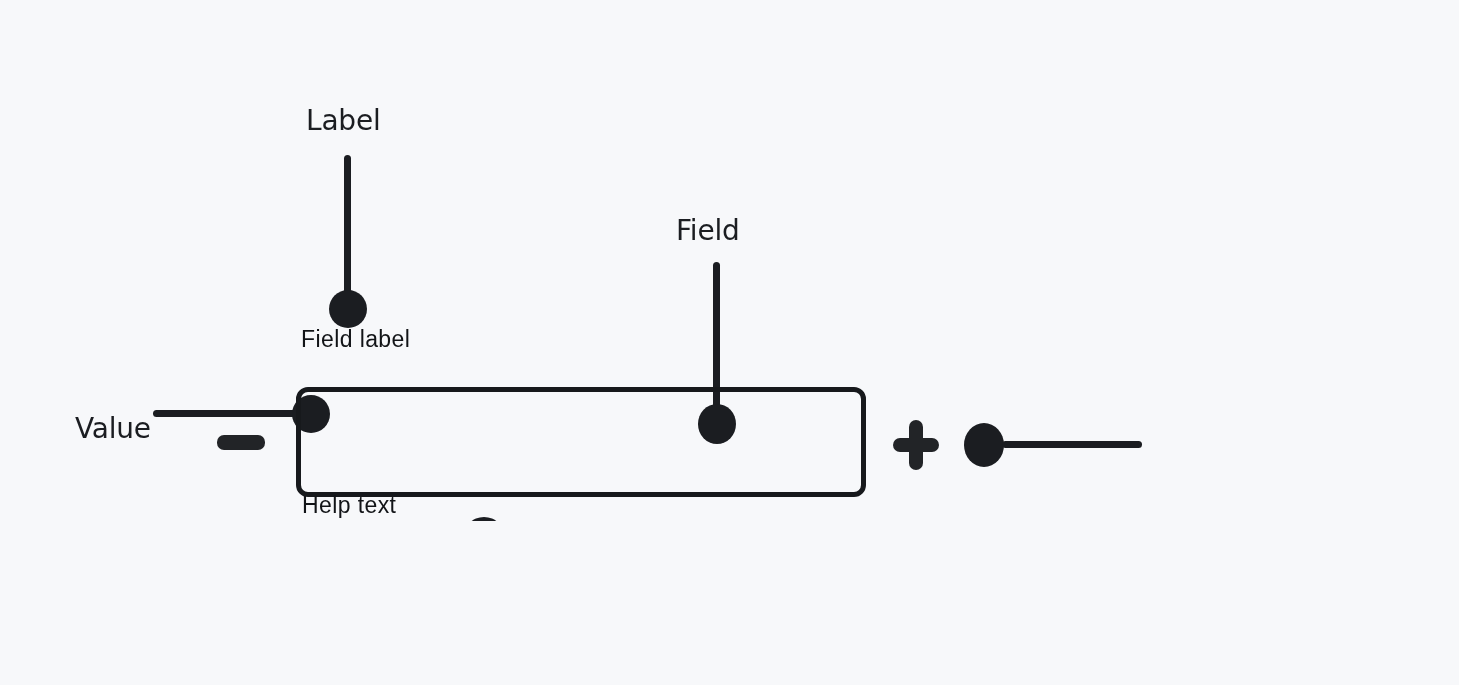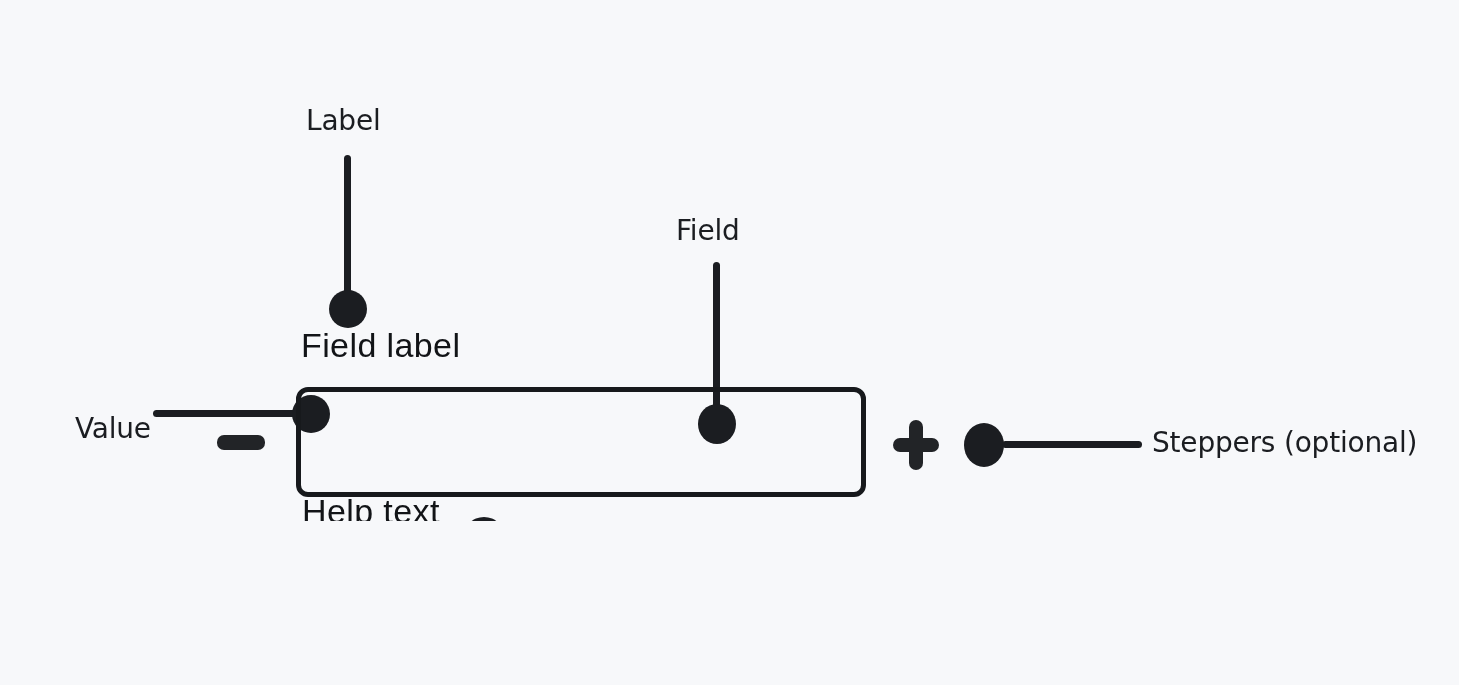--- a/index.html
+++ b/index.html
@@ -26,21 +26,21 @@
     font-size:28px;
     line-height:1;
     color:var(--ink);
     white-space:nowrap;
     letter-spacing:-0.2px;
   }
   
   .comp-text{
     position:absolute;
     font-family:"Liberation Sans",sans-serif;
-    font-size:34px;
+    font-size:23px;
     line-height:1;
     color:#121417;
     white-space:nowrap;
     letter-spacing:0.4px;
   }
   .callout-line{
     position:absolute;
     background:var(--ink);
     border-radius:4px;
   }
@@ -118,20 +118,19 @@
   <button class="stepper-btn" style="left:197px; top:435px;">
     <span class="minus-bar"></span>
   </button>
 
   <button class="stepper-btn" style="left:873px; top:420px;">
     <span class="plus-shape"></span>
   </button>
 
   <div class="callout-dot" style="left:944px; top:423px; width:40px; height:44px;"></div>
   <div class="callout-line" style="left:982px; top:441px; width:140px; height:7px;"></div>
-  <div class="ann" style="left:1132px; top:429px;">Steppers (optional)</div>
 
   <div class="comp-text" style="left:282px; top:494px;">Help text</div>
 
   <div class="callout-dot" style="left:443px; top:517px; width:42px; height:42px;"></div>
   <div class="callout-line" style="left:483px; top:533px; width:137px; height:7px;"></div>
 
 </div>
 
 </body></html>

